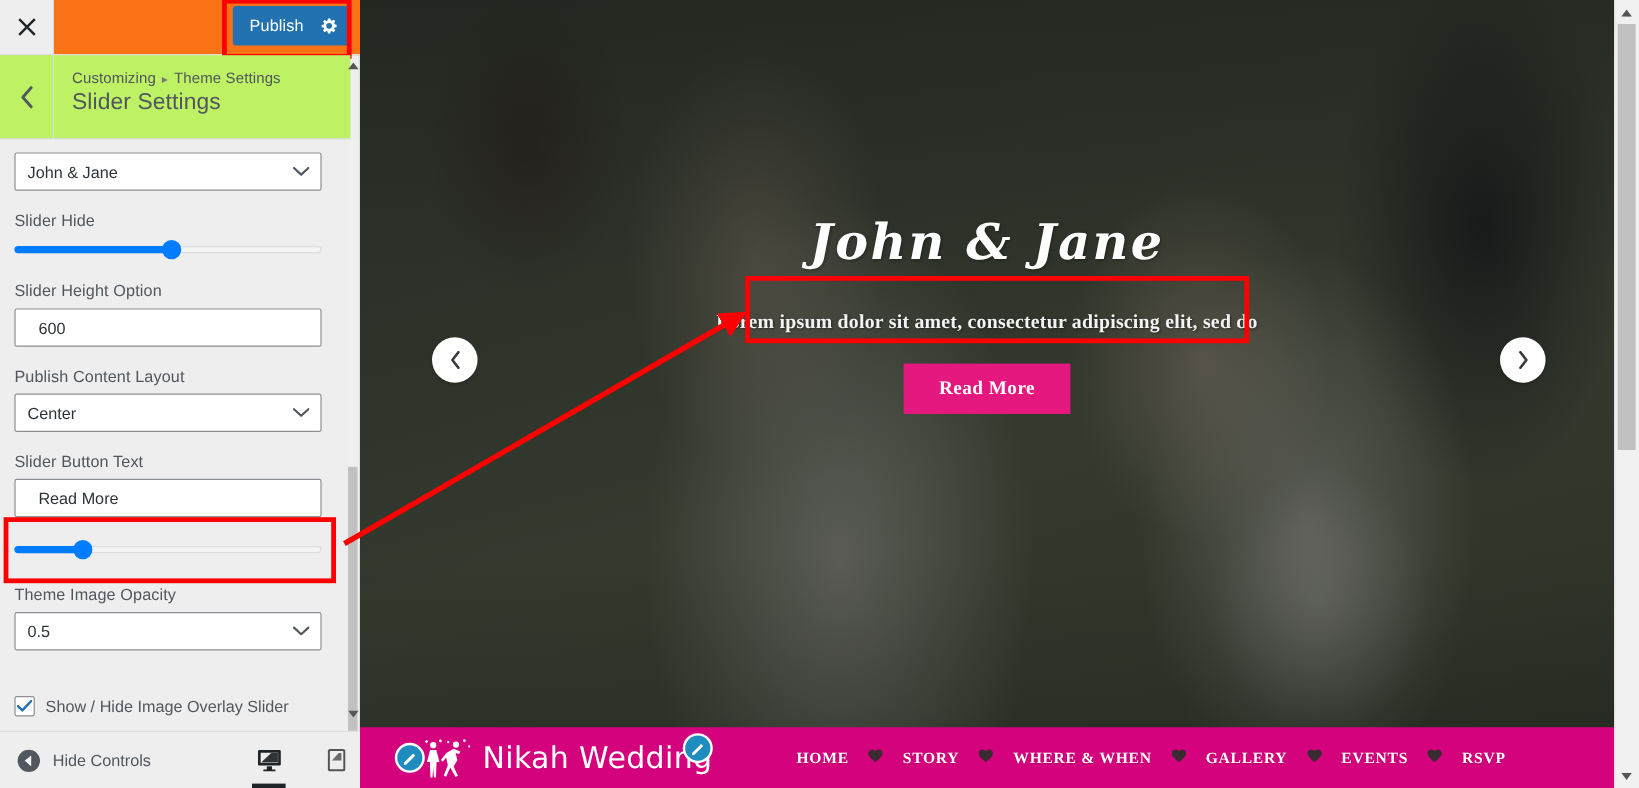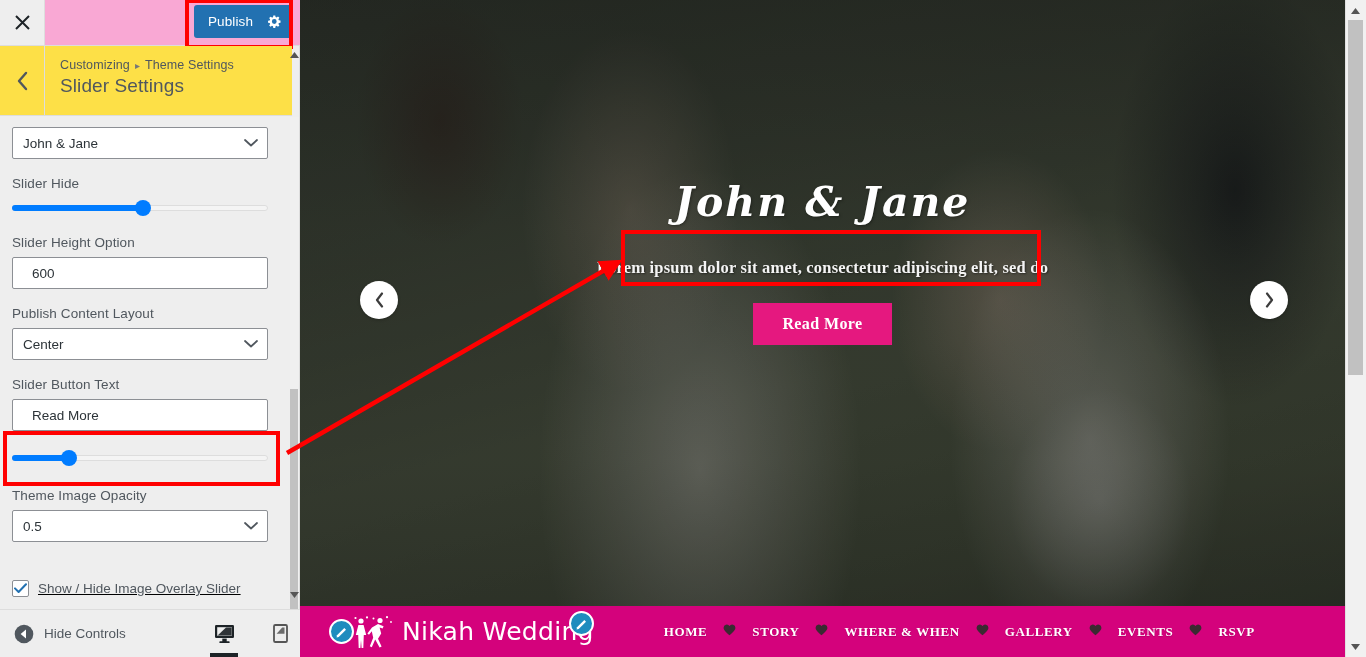--- a/index.html
+++ b/index.html
@@ -22,21 +22,21 @@
   .dotted-bg {
     background-color: #eeeeee;
     background-image: radial-gradient(#d8d8d8 1px, transparent 1px);
     background-size: 7px 7px;
   }
 
   
   #cust-header {
     position: absolute; left: 0; top: 0;
     width: 300px; height: 46px;
-    background: #f9a8d4;
+    background: #f97316;
     border-bottom: 1px solid #ddd;
   }
   #close-btn {
     position: absolute; left: 0; top: 0;
     width: 45px; height: 45px;
     border-right: 1px solid #ddd;
     background: #eee;
     display: flex; align-items: center; justify-content: center;
     cursor: pointer;
   }
@@ -62,21 +62,21 @@
     cursor: pointer;
     gap: 14px;
   }
   #publish-btn .lbl { letter-spacing: .1px; }
   .gear { width: 15px; height: 15px; display:block; }
 
   
   #panel-head {
     position: absolute; left: 0; top: 46px;
     width: 292px; height: 70px;
-    background: #fde047;
+    background: #bef264;
     border-bottom: 1px solid #ddd;
   }
   #back-btn {
     position: absolute; left: 0; top: 0;
     width: 45px; height: 69px;
     border-right: 1px solid #ddd;
     display: flex; align-items: center; justify-content: center;
     cursor: pointer;
   }
   #panel-titles { position: absolute; left: 60px; top: 12px; }
@@ -461,21 +461,21 @@
       <div class="ctl" style="margin-top:20px;">
         <span class="ctl-label">Theme Image Opacity</span>
         <div class="field select-field">
           <span>0.5</span>
           <svg class="chev" width="14" height="9" viewBox="0 0 14 9">
             <path d="M1 1.5 L7 7 L13 1.5" stroke="#50575e" stroke-width="1.8" fill="none" stroke-linecap="round" stroke-linejoin="round"></path>
           </svg>
         </div>
       </div>
 
-      <div class="ctl cbrow" style="margin-top:38px;text-decoration:underline;">
+      <div class="ctl cbrow" style="margin-top:38px;">
         <span class="cbox">
           <svg width="13" height="11" viewBox="0 0 13 11">
             <path d="M1 5.4 L4.6 9 L12 1.2" stroke="#2271b1" stroke-width="2" fill="none" stroke-linecap="round" stroke-linejoin="round"></path>
           </svg>
         </span>
         <span class="cblabel">Show / Hide Image Overlay Slider</span>
       </div>
 
     </div>
 

